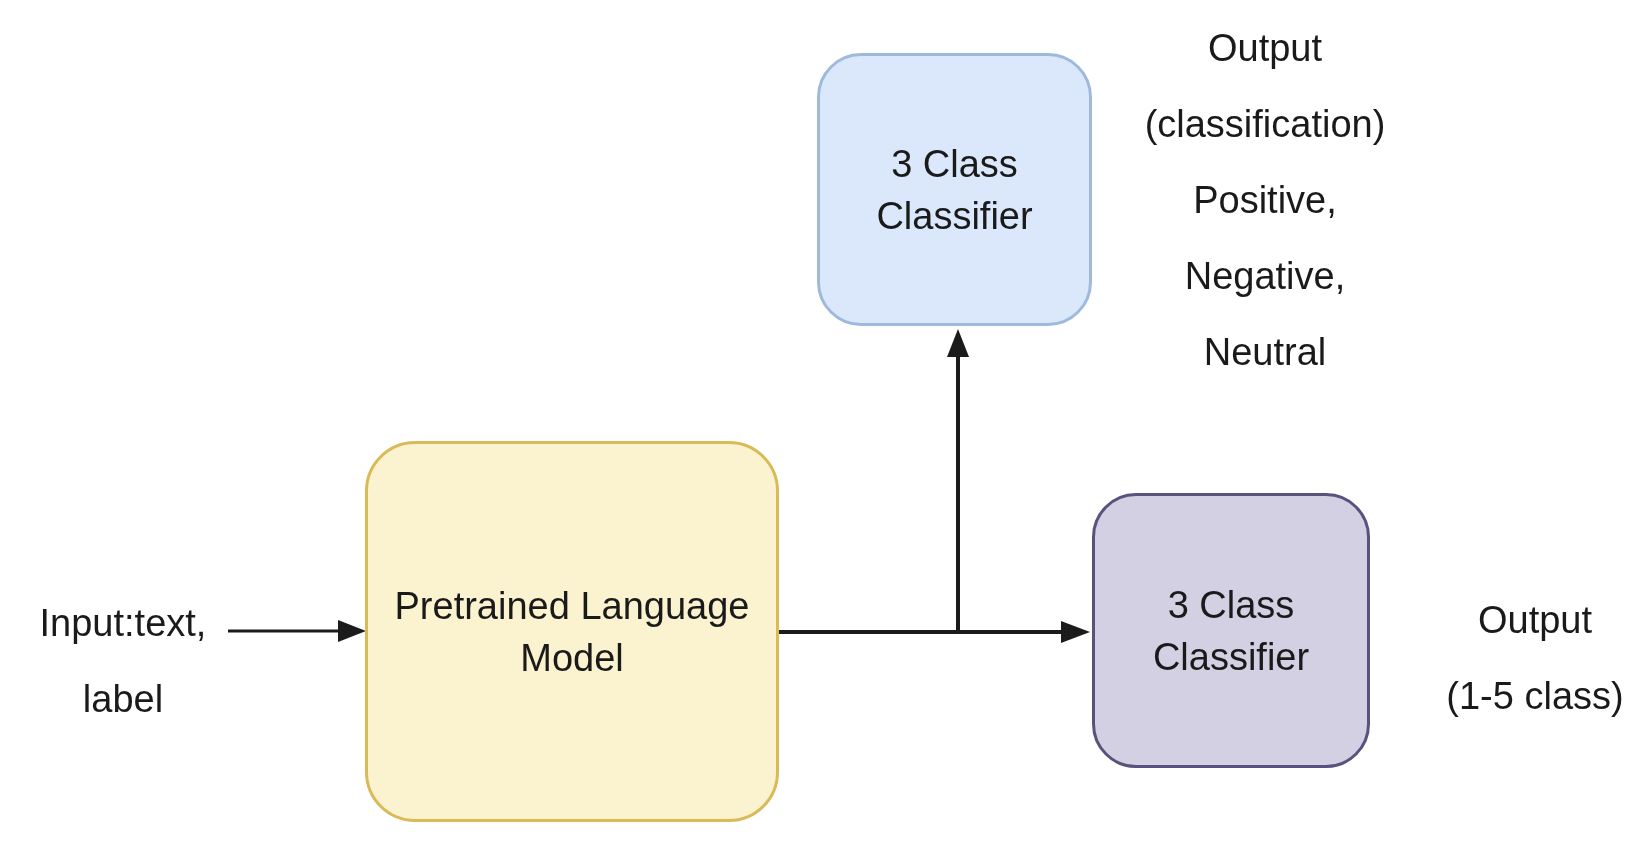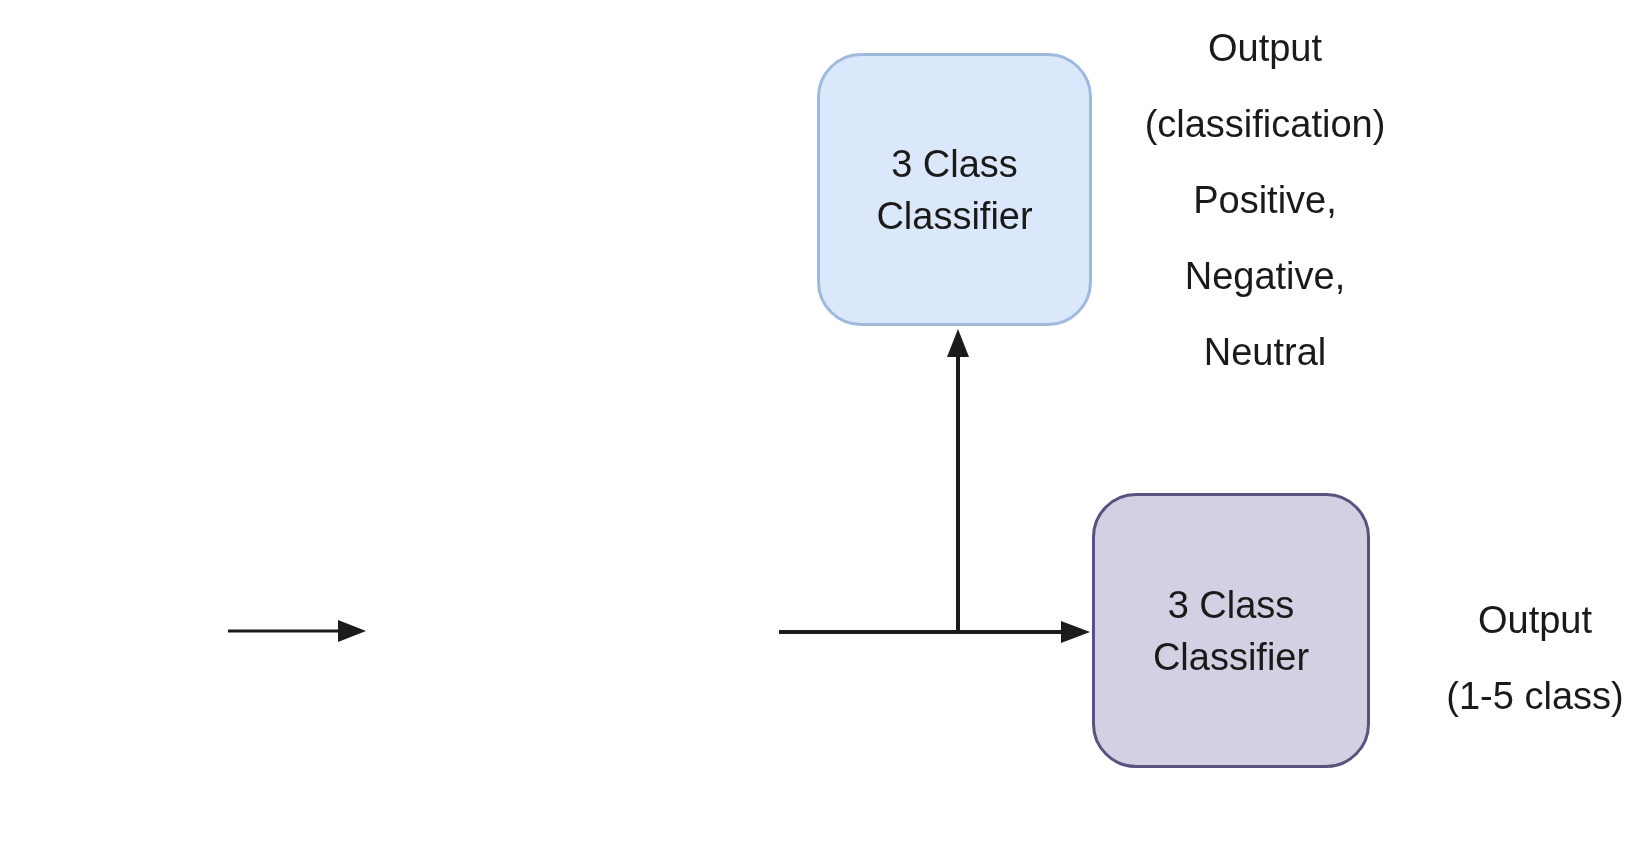--- a/index.html
+++ b/index.html
@@ -59,21 +59,27 @@
       <line x1="779" y1="632" x2="1063" y2="632" stroke-width="4" style="stroke: rgb(27, 27, 27);"></line>
       <polygon points="1090,632 1061,621 1061,643" style="fill: rgb(27, 27, 27);"></polygon>
     </g>
 
     <g>
       <line x1="958" y1="634" x2="958" y2="356" stroke-width="4" style="stroke: rgb(27, 27, 27);"></line>
       <polygon points="958,329 947,357 969,357" style="fill: rgb(27, 27, 27);"></polygon>
     </g>
   </svg>
 
+  <div class="note note-input" style="color: rgb(26, 26, 26);">Input:text,
+label</div>
 
+  <div class="node node-plm" style="background-color: rgb(251, 242, 207); border-color: rgb(217, 186, 86);">
+    <span>Pretrained Language
+Model</span>
+  </div>
 
   <div class="node node-c3" style="background-color: rgb(219, 232, 251); border-color: rgb(159, 185, 221);">
     <span>3 Class
 Classifier</span>
   </div>
 
   <div class="node node-c5" style="background-color: rgb(210, 208, 226); border-color: rgb(87, 82, 126);">
     <span>3 Class
 Classifier</span>
   </div>

